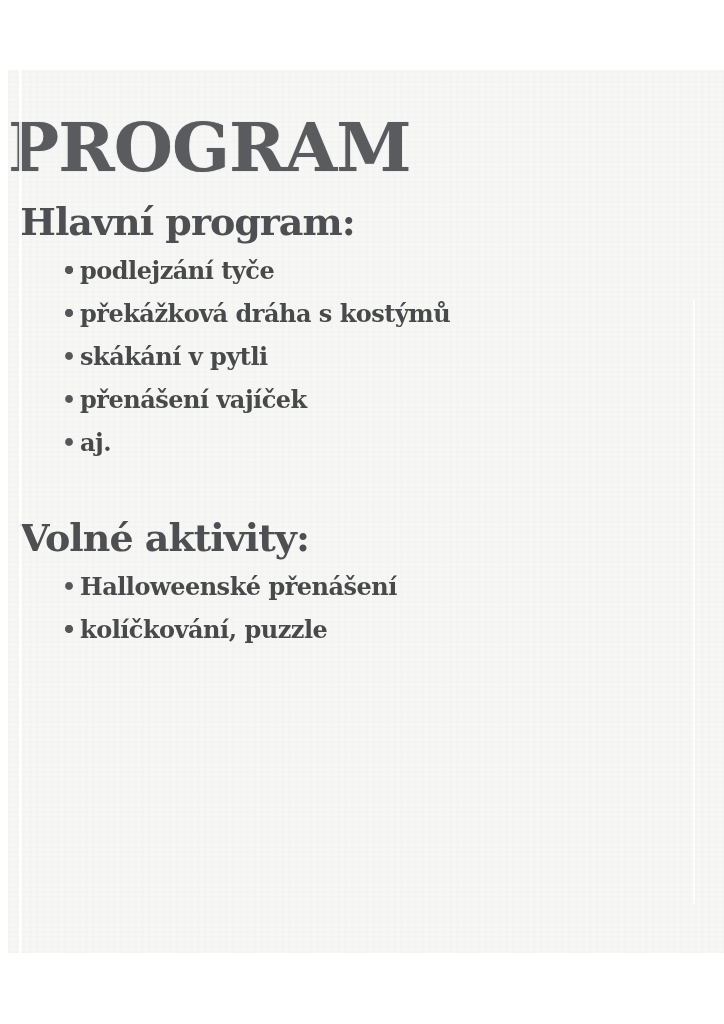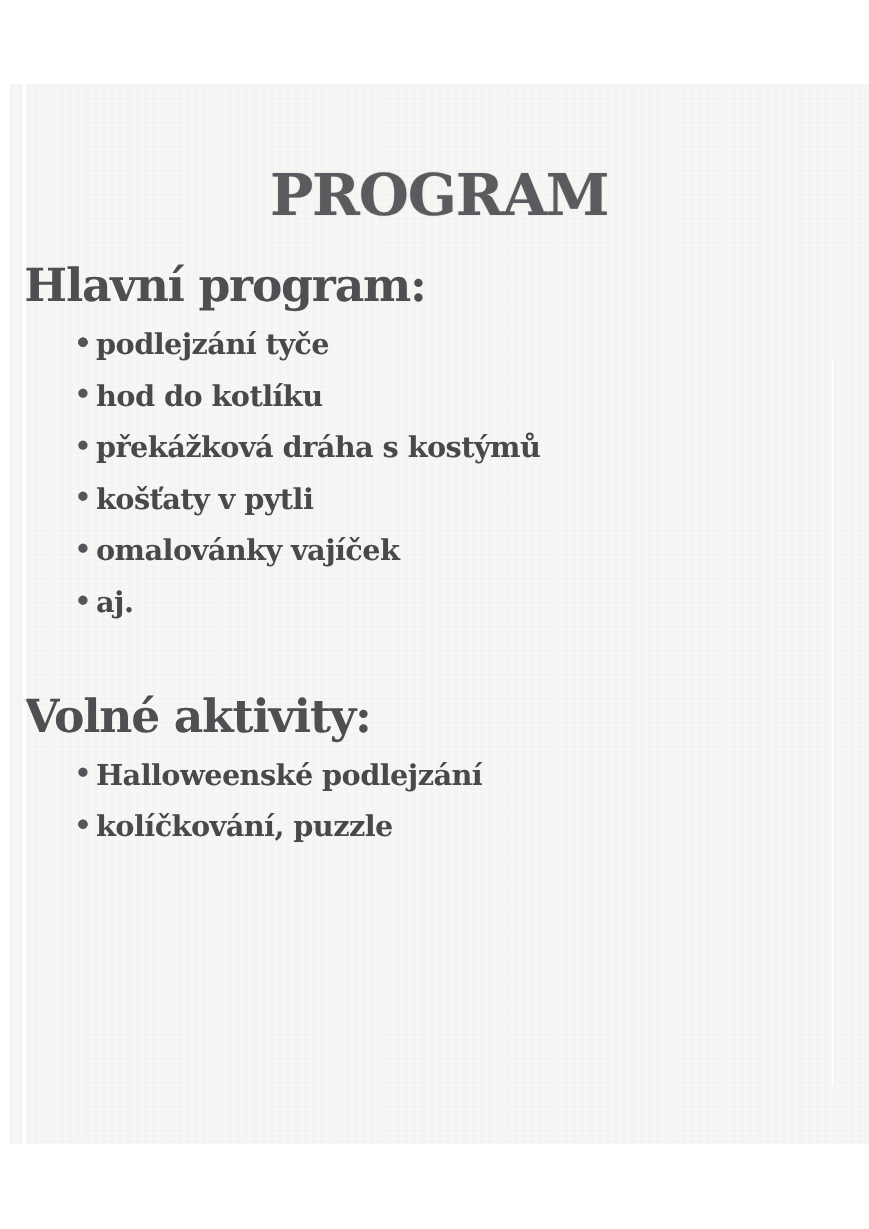--- a/index.html
+++ b/index.html
@@ -39,23 +39,22 @@
   }
   .crease-right {
     position: absolute;
     top: 300px;
     bottom: 120px;
     left: 693px;
     width: 2px;
     background: rgba(255,255,255,0.8);
   }
   .doc-title {
-    margin: 16px;
-    text-align: center;
-    font-size: 48px;
+    margin: 0;
+    font-size: 68px;
     line-height: 60px;
     font-weight: bold;
     letter-spacing: -1px;
     color: #5a5b5e;
     text-shadow: 0 0 1px rgba(90,91,94,0.4);
   }
   .section-heading {
     margin: 0 0 0 12px;
     font-size: 38px;
     line-height: 48px;
@@ -106,46 +105,45 @@
     </li>
     <li>
       <span class="bullet">•</span>
     </li>
     <li>
       <span class="bullet">•</span>
       <span>podlejzání tyče</span>
     </li>
     <li>
       <span class="bullet">•</span>
-      <span>hod do kotlíku</span>
     </li>
     <li>
       <span class="bullet">•</span>
       <span>překážková dráha s kostýmů</span>
     </li>
     <li>
       <span class="bullet">•</span>
-      <span>košťaty v pytli</span>
+      <span>skákání v pytli</span>
     </li>
     <li>
       <span class="bullet">•</span>
-      <span>omalovánky vajíček</span>
+      <span>přenášení vajíček</span>
     </li>
     <li>
       <span class="bullet">•</span>
       <span>aj.</span>
     </li>
   </ul>
 
   <h2 class="section-heading second">Volné aktivity:</h2>
 
   <ul class="program-list">
     <li>
       <span class="bullet">•</span>
-      <span>Halloweenské podlejzání</span>
+      <span>Halloweenské přenášení</span>
     </li>
     <li>
       <span class="bullet">•</span>
     </li>
     <li>
       <span class="bullet">•</span>
       <span>kolíčkování, puzzle</span>
     </li>
   </ul>
 

